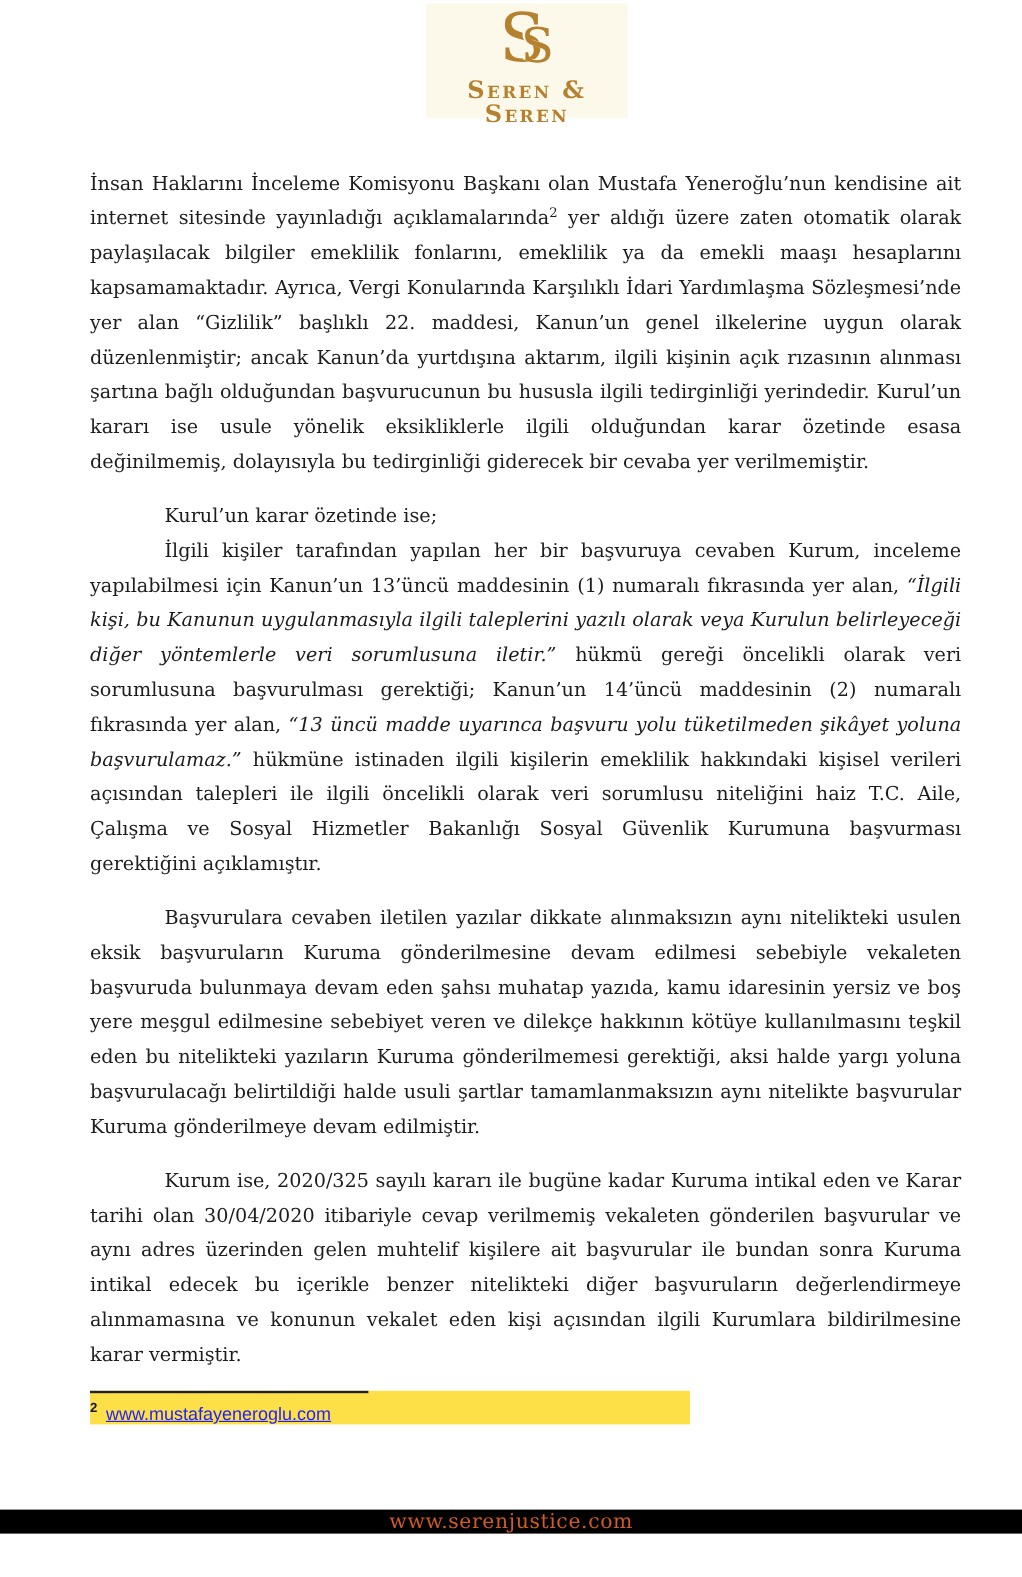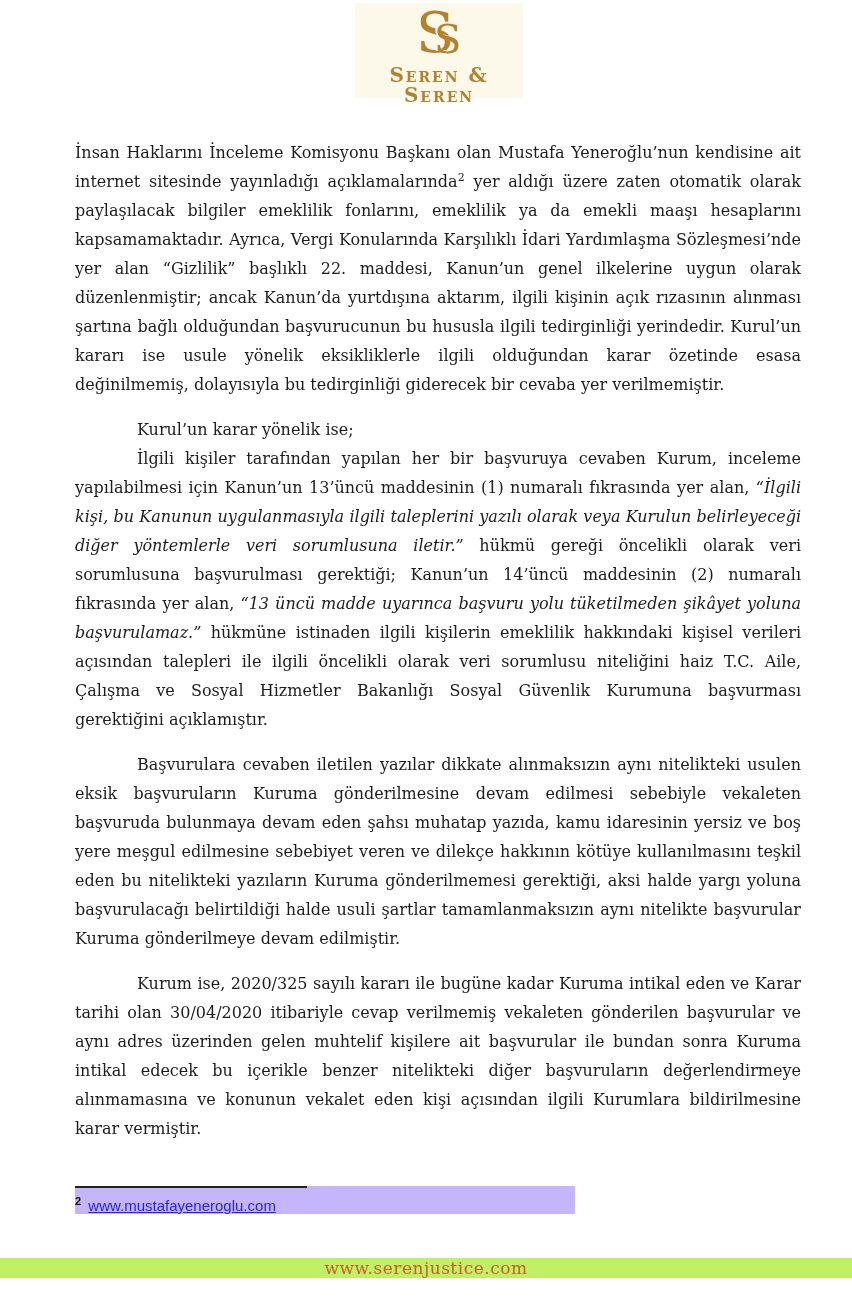--- a/index.html
+++ b/index.html
@@ -46,33 +46,33 @@
     margin-top: 24px;
   }
   .body-text p { margin: 0; }
   .body-text p.indent { text-indent: 62px; }
   .body-text p.gap { margin-top: 16px; }
   .it { font-style: italic; }
   .body-text sup { font-size: 11px; line-height: 0; }
 
   
   .footnote {
-    position: absolute; left: 75px; top: 1186px; width: 500px;
-    background: #c4b5fd;
+    position: absolute; left: 75px; top: 1159px; width: 500px;
+    background: #fde047;
     font-family: "Liberation Sans", sans-serif;
   }
   .footnote-rule { width: 232px; border-top: 2px solid #222; margin-bottom: 7px; }
   .footnote-line { font-size: 15px; color: #111; }
   .footnote-marker { font-weight: 700; font-size: 11px; vertical-align: super; margin-right: 3px; }
   .footnote-link { color: var(--link-blue, #1f1fff); text-decoration: underline; cursor: pointer; }
 
   
   .footer {
     position: absolute; left: 0; right: 0; top: 1258px;
-    text-align: center; background: #bef264;
+    text-align: center; background: #000000;
   }
   .footer-url {
     color: var(--footer-orange, #d05a28);
     font-family: "DejaVu Serif", serif;
     font-size: 17px; letter-spacing: 0.5px;
     text-decoration: none; cursor: pointer;
   }
 </style>
 </head>
 <body>
@@ -82,21 +82,21 @@
   <div class="logo-box">
     <div class="monogram">
       <span class="s-back">S</span>
       <span class="s-front">S</span>
     </div>
     <div class="wordmark">Seren &amp; Seren</div>
   </div>
 
   <div class="body-text">
       <p class=""><span>İnsan Haklarını İnceleme Komisyonu Başkanı olan Mustafa Yeneroğlu’nun kendisine ait internet sitesinde yayınladığı açıklamalarında</span><sup>2</sup><span> yer aldığı üzere zaten otomatik ola­rak paylaşılacak bilgiler emeklilik fonlarını, emeklilik ya da emekli maaşı hesaplarını kapsamamaktadır. Ayrıca, Vergi Konularında Karşılıklı İdari Yardımlaşma Sözleş­mesi’nde yer alan “Gizlilik” başlıklı 22. maddesi, Kanun’un genel ilkelerine uygun olarak düzenlenmiştir; ancak Kanun’da yurtdışına aktarım, ilgili kişinin açık rızası­nın alınması şartına bağlı olduğundan başvurucunun bu hususla ilgili tedirginliği yerindedir. Kurul’un kararı ise usule yönelik eksikliklerle ilgili olduğundan karar öze­tinde esasa değinilmemiş, dolayısıyla bu tedirginliği giderecek bir cevaba yer verilme­miştir.</span></p>
-      <p class="indent gap"><span>Kurul’un karar yönelik ise;</span></p>
+      <p class="indent gap"><span>Kurul’un karar özetinde ise;</span></p>
       <p class="indent "><span>İlgili kişiler tarafından yapılan her bir başvuruya cevaben Kurum, inceleme yapılabilmesi için Kanun’un 13’üncü maddesinin (1) numaralı fıkrasında yer alan, </span><span class="it">“İlgili kişi, bu Kanunun uygulanmasıyla ilgili taleplerini yazılı olarak veya Kurulun be­lirleyeceği diğer yöntemlerle veri sorumlusuna iletir.”</span><span> hükmü gereği öncelikli olarak veri sorumlusuna başvurulması gerektiği; Kanun’un 14’üncü maddesinin (2) numa­ralı fıkrasında yer alan, </span><span class="it">“13 üncü madde uyarınca başvuru yolu tüketilmeden şikâyet yoluna başvurulamaz.”</span><span> hükmüne istinaden ilgili kişilerin emeklilik hakkındaki kişisel verileri açısından talepleri ile ilgili öncelikli olarak veri sorumlusu niteliğini haiz T.C. Aile, Çalışma ve Sosyal Hizmetler Bakanlığı Sosyal Güvenlik Kurumuna başvurması gerektiğini açıklamıştır.</span></p>
       <p class="indent gap"><span>Başvurulara cevaben iletilen yazılar dikkate alınmaksızın aynı nitelikteki usulen eksik başvuruların Kuruma gönderilmesine devam edilmesi sebebiyle vekale­ten başvuruda bulunmaya devam eden şahsı muhatap yazıda, kamu idaresinin yer­siz ve boş yere meşgul edilmesine sebebiyet veren ve dilekçe hakkının kötüye kulla­nılmasını teşkil eden bu nitelikteki yazıların Kuruma gönderilmemesi gerektiği, aksi halde yargı yoluna başvurulacağı belirtildiği halde usuli şartlar tamamlanmaksızın aynı nitelikte başvurular Kuruma gönderilmeye devam edilmiştir.</span></p>
       <p class="indent gap"><span>Kurum ise, 2020/325 sayılı kararı ile bugüne kadar Kuruma intikal eden ve Karar tarihi olan 30/04/2020 itibariyle cevap verilmemiş vekaleten gönderilen baş­vurular ve aynı adres üzerinden gelen muhtelif kişilere ait başvurular ile bundan sonra Kuruma intikal edecek bu içerikle benzer nitelikteki diğer başvuruların değer­lendirmeye alınmamasına ve konunun vekalet eden kişi açısından ilgili Kurumlara bildirilmesine karar vermiştir.</span></p>
     </div>
 
   <div class="footnote">
     <div class="footnote-rule"></div>
     <div class="footnote-line">
       <span class="footnote-marker">2</span>
       <a class="footnote-link">www.mustafayeneroglu.com</a>

